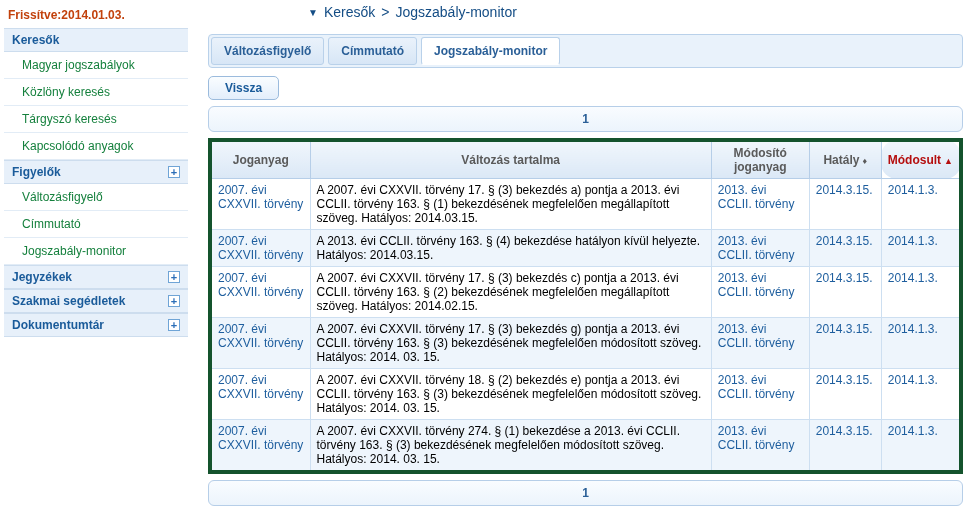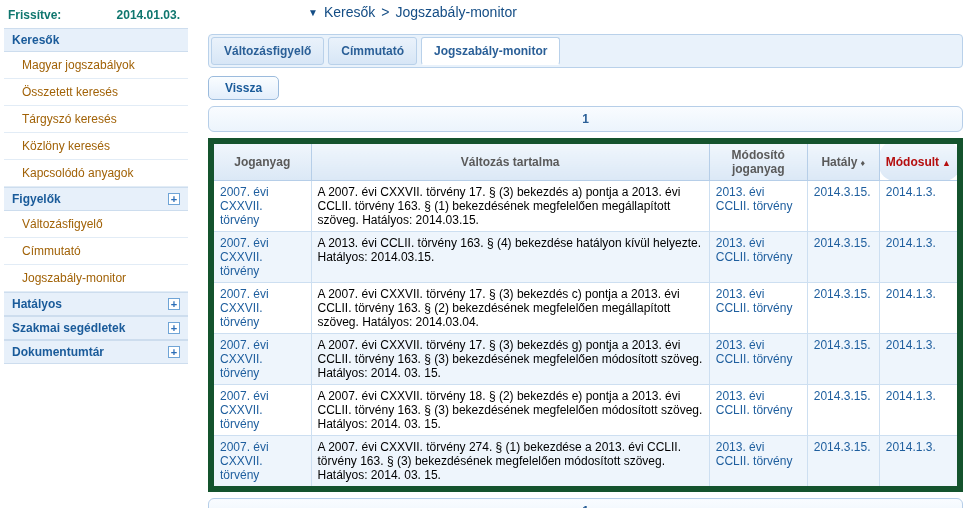--- a/index.html
+++ b/index.html
@@ -8,42 +8,42 @@
     font-size: 12px;
     background: #fff;
     color: #1a5b9a;
     width: 967px;
   }
 
   .layout { display: flex; }
   
   .sidebar { width: 188px; flex: 0 0 188px; padding: 4px 0 0 4px; }
   .refresh-row {
-    display: flex; justify-content: space-between;
+    display: flex; justify-content: flex-start;
     padding: 4px 8px 6px 4px;
-    font-weight: bold; color: #0f766e; gap: 34px;
+    font-weight: bold; color: #c2410c;
   }
   .side-head {
     background: #e7f0fa;
     border-top: 1px solid #cdddee;
     border-bottom: 1px solid #cdddee;
     font-weight: bold;
     color: #1a5b9a;
     padding: 4px 8px;
     display: flex; justify-content: space-between; align-items: center;
   }
   .side-head .expand {
     width: 12px; height: 12px; border: 1px solid #6fa4d6;
     display: inline-flex; align-items: center; justify-content: center;
     font-size: 11px; line-height: 1; color: #2a6db7; background: #fff;
   }
   .side-item {
     padding: 6px 8px 6px 18px;
     border-bottom: 1px solid #e2ecf6;
-    color: #a16207; cursor: pointer;
+    color: #15803d; cursor: pointer;
   }
 
   
   .main { flex: 1; padding: 4px 4px 10px 20px; }
   .breadcrumb {
     color: #144d85; padding: 0 0 14px 100px; font-size: 14px;
     display: flex; gap: 6px; align-items: center;
   }
   .breadcrumb .tri { font-size: 10px; }
   .tabs {
@@ -72,21 +72,21 @@
 
   .pager {
     border: 1px solid #b6cee8; border-radius: 6px;
     text-align: center; padding: 5px 0; margin: 4px 0 6px;
     background: linear-gradient(#f9fcff,#ecf4fc);
     font-weight: bold; color: #2a5f97;
   }
 
   table.data {
     width: 100%; border-collapse: collapse; font-size: 12px;
-    border: 6px solid #14532d;
+    border: 4px solid #14532d;
     padding-left: 8px;
   }
   table.data th {
     background: linear-gradient(#f0f6fc,#dbe8f6);
     color: #5a5a5a; font-weight: bold; text-align: center;
     border: 1px solid #b6cee8; padding: 4px 6px;
     position: relative;
   }
   table.data th.sort-red { color: #b50e0e; border-radius: 16px; }
   .sort-ind { font-size: 9px; padding-left: 3px; }
@@ -111,33 +111,32 @@
   <aside class="sidebar">
     <div class="refresh-row">
       <span>Frissítve:</span>
       <span>2014.01.03.</span>
     </div>
     <div id="sidebar-groups">
         <div class="side-head">
           <span>Keresők</span>
         </div>
         <div class="side-item">Magyar jogszabályok</div>
-        <div class="side-item">Összetett keresés</div>
+        <div class="side-item">Közlöny keresés</div>
         <div class="side-item">Tárgyszó keresés</div>
-        <div class="side-item">Közlöny keresés</div>
         <div class="side-item">Kapcsolódó anyagok</div>
         <div class="side-head">
           <span>Figyelők</span>
           <span class="expand">+</span>
         </div>
         <div class="side-item">Változásfigyelő</div>
         <div class="side-item">Címmutató</div>
         <div class="side-item">Jogszabály-monitor</div>
         <div class="side-head">
-          <span>Hatályos</span>
+          <span>Jegyzékek</span>
           <span class="expand">+</span>
         </div>
         <div class="side-head">
           <span>Szakmai segédletek</span>
           <span class="expand">+</span>
         </div>
         <div class="side-head">
           <span>Dokumentumtár</span>
           <span class="expand">+</span>
         </div>
@@ -189,21 +188,21 @@
           </tr>
           <tr class="alt">
             <td class="link">2007. évi CXXVII. törvény</td>
             <td>A 2013. évi CCLII. törvény 163. § (4) bekezdése hatályon kívül helyezte. Hatályos: 2014.03.15.</td>
             <td class="link">2013. évi CCLII. törvény</td>
             <td class="link">2014.3.15.</td>
             <td class="link">2014.1.3.</td>
           </tr>
           <tr>
             <td class="link">2007. évi CXXVII. törvény</td>
-            <td>A 2007. évi CXXVII. törvény 17. § (3) bekezdés c) pontja a 2013. évi CCLII. törvény 163. § (2) bekezdésének megfelelően megállapított szöveg. Hatályos: 2014.03.04.</td>
+            <td>A 2007. évi CXXVII. törvény 17. § (3) bekezdés c) pontja a 2013. évi CCLII. törvény 163. § (2) bekezdésének megfelelően megállapított szöveg. Hatályos: 2014.02.15.</td>
             <td class="link">2013. évi CCLII. törvény</td>
             <td class="link">2014.3.15.</td>
             <td class="link">2014.1.3.</td>
           </tr>
           <tr class="alt">
             <td class="link">2007. évi CXXVII. törvény</td>
             <td>A 2007. évi CXXVII. törvény 17. § (3) bekezdés g) pontja a 2013. évi CCLII. törvény 163. § (3) bekezdésének megfelelően módosított szöveg. Hatályos: 2014. 03. 15.</td>
             <td class="link">2013. évi CCLII. törvény</td>
             <td class="link">2014.3.15.</td>
             <td class="link">2014.1.3.</td>

